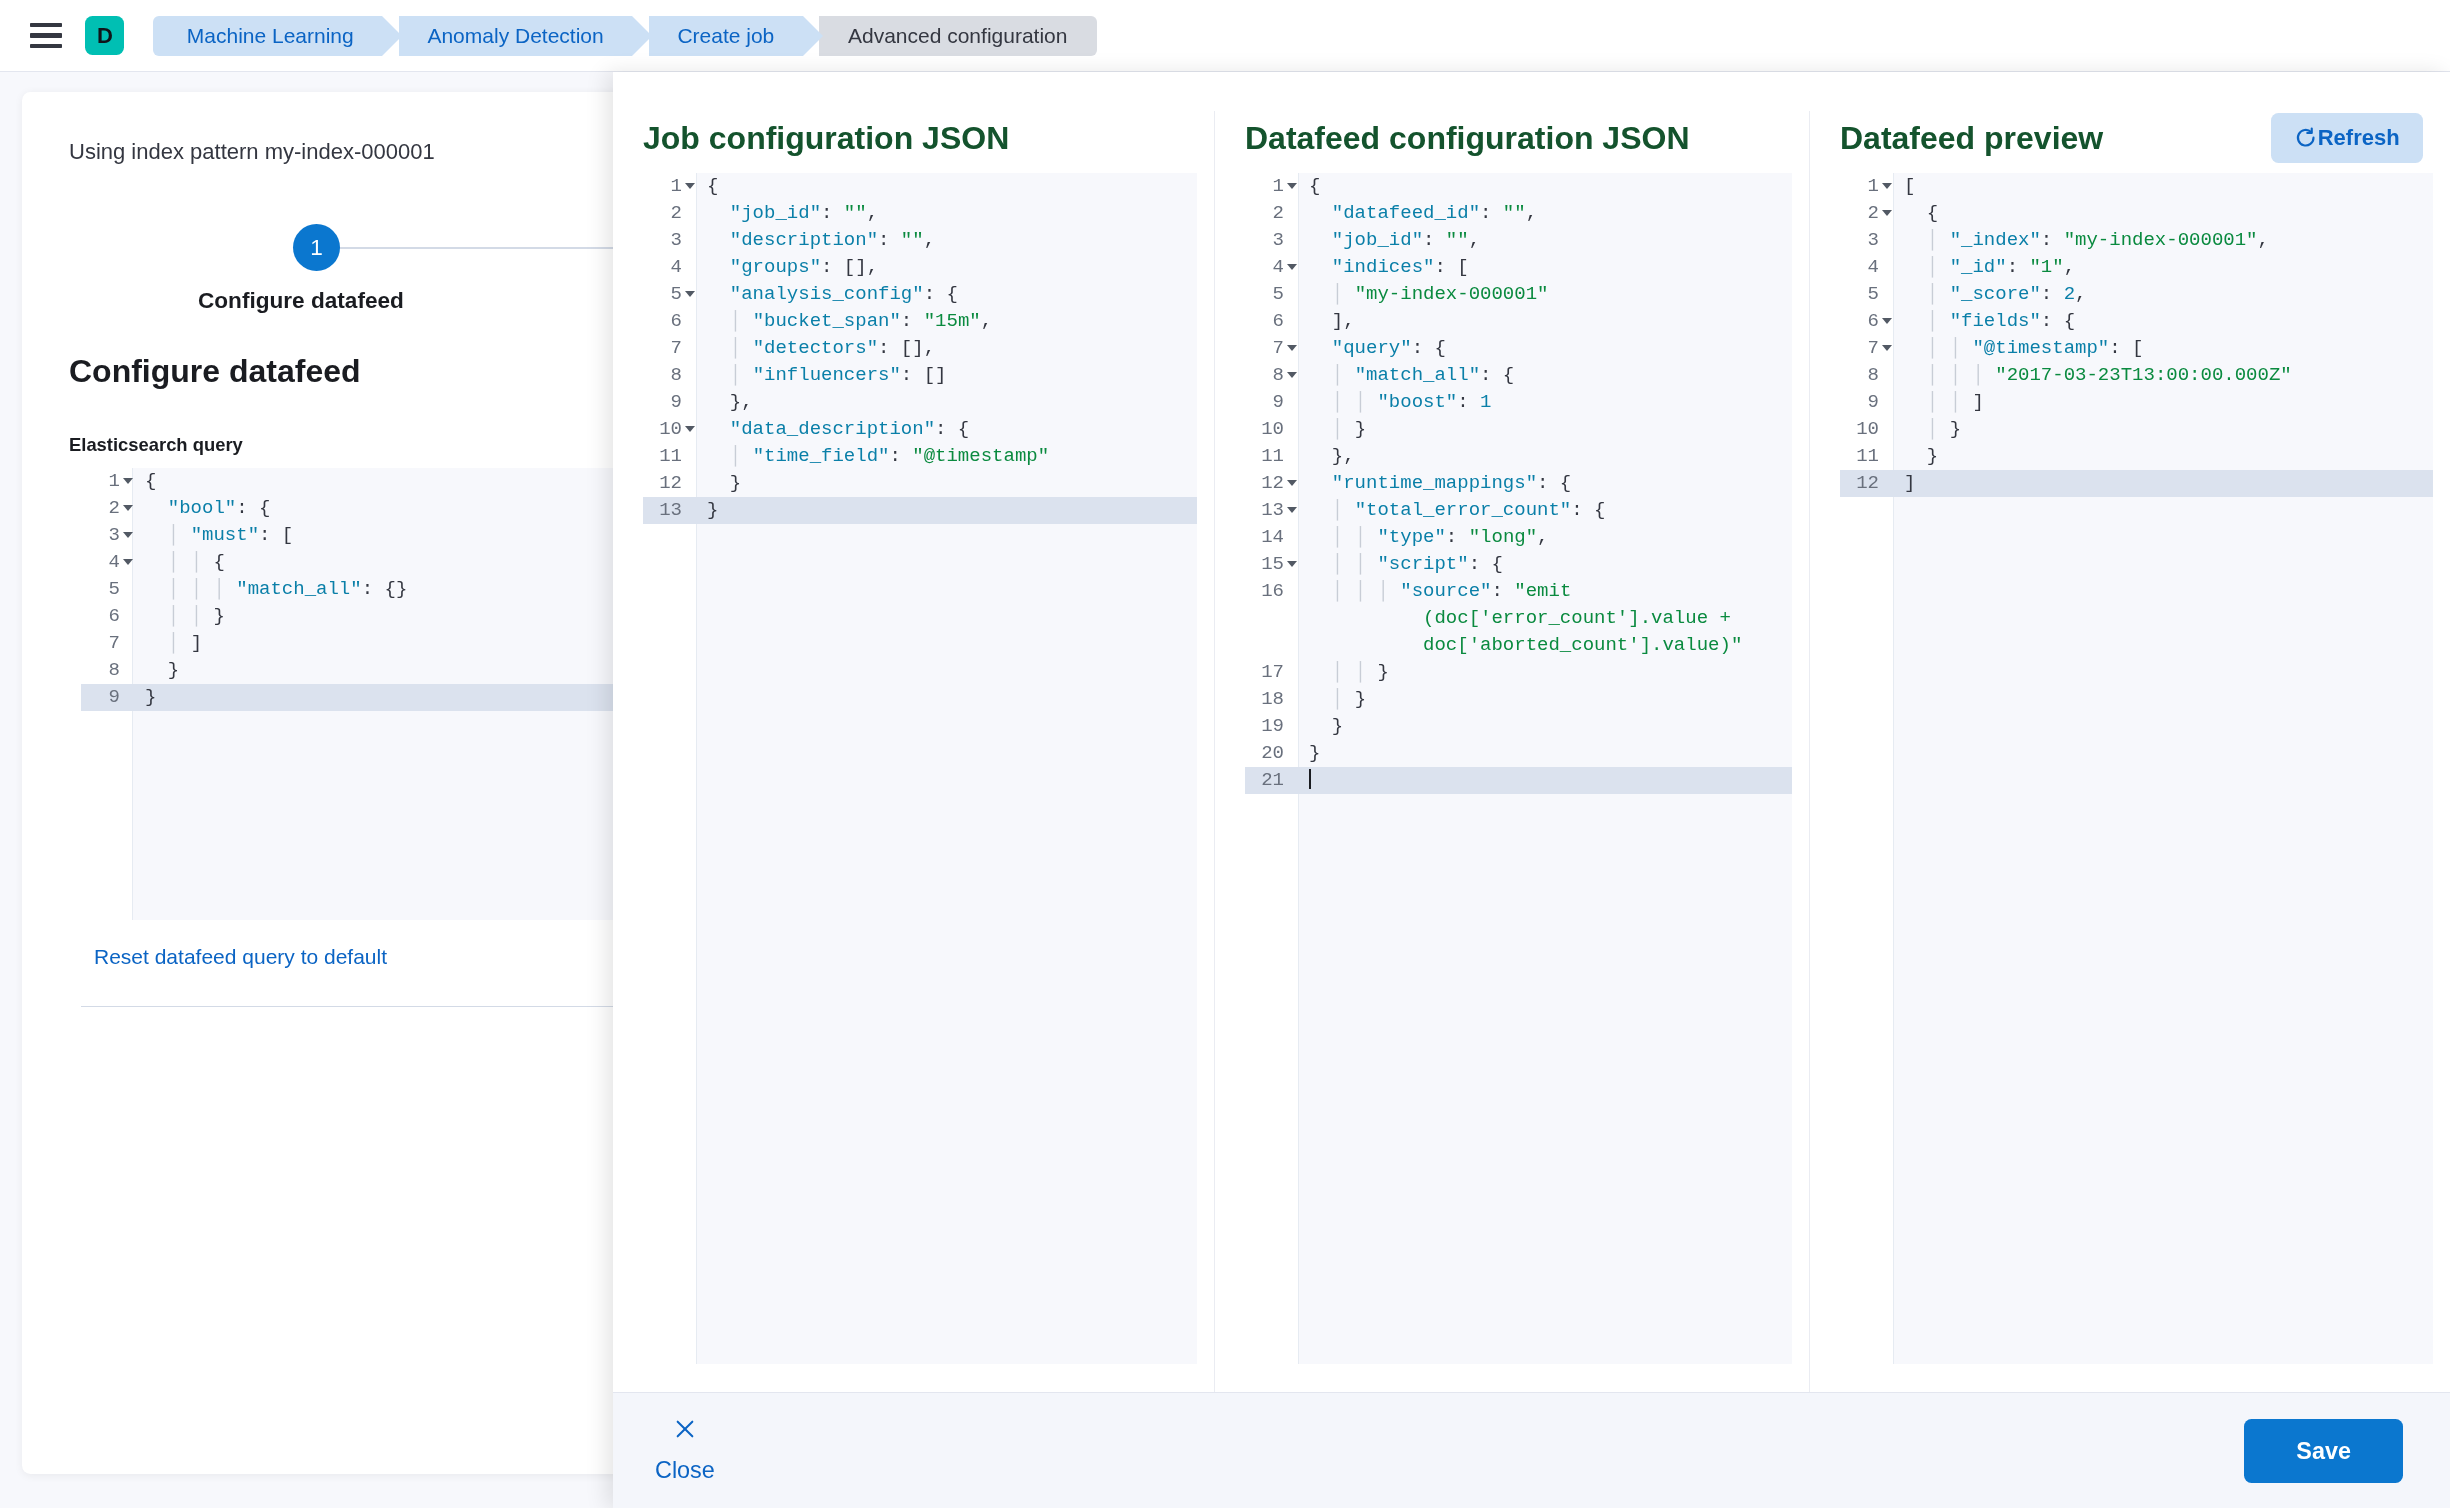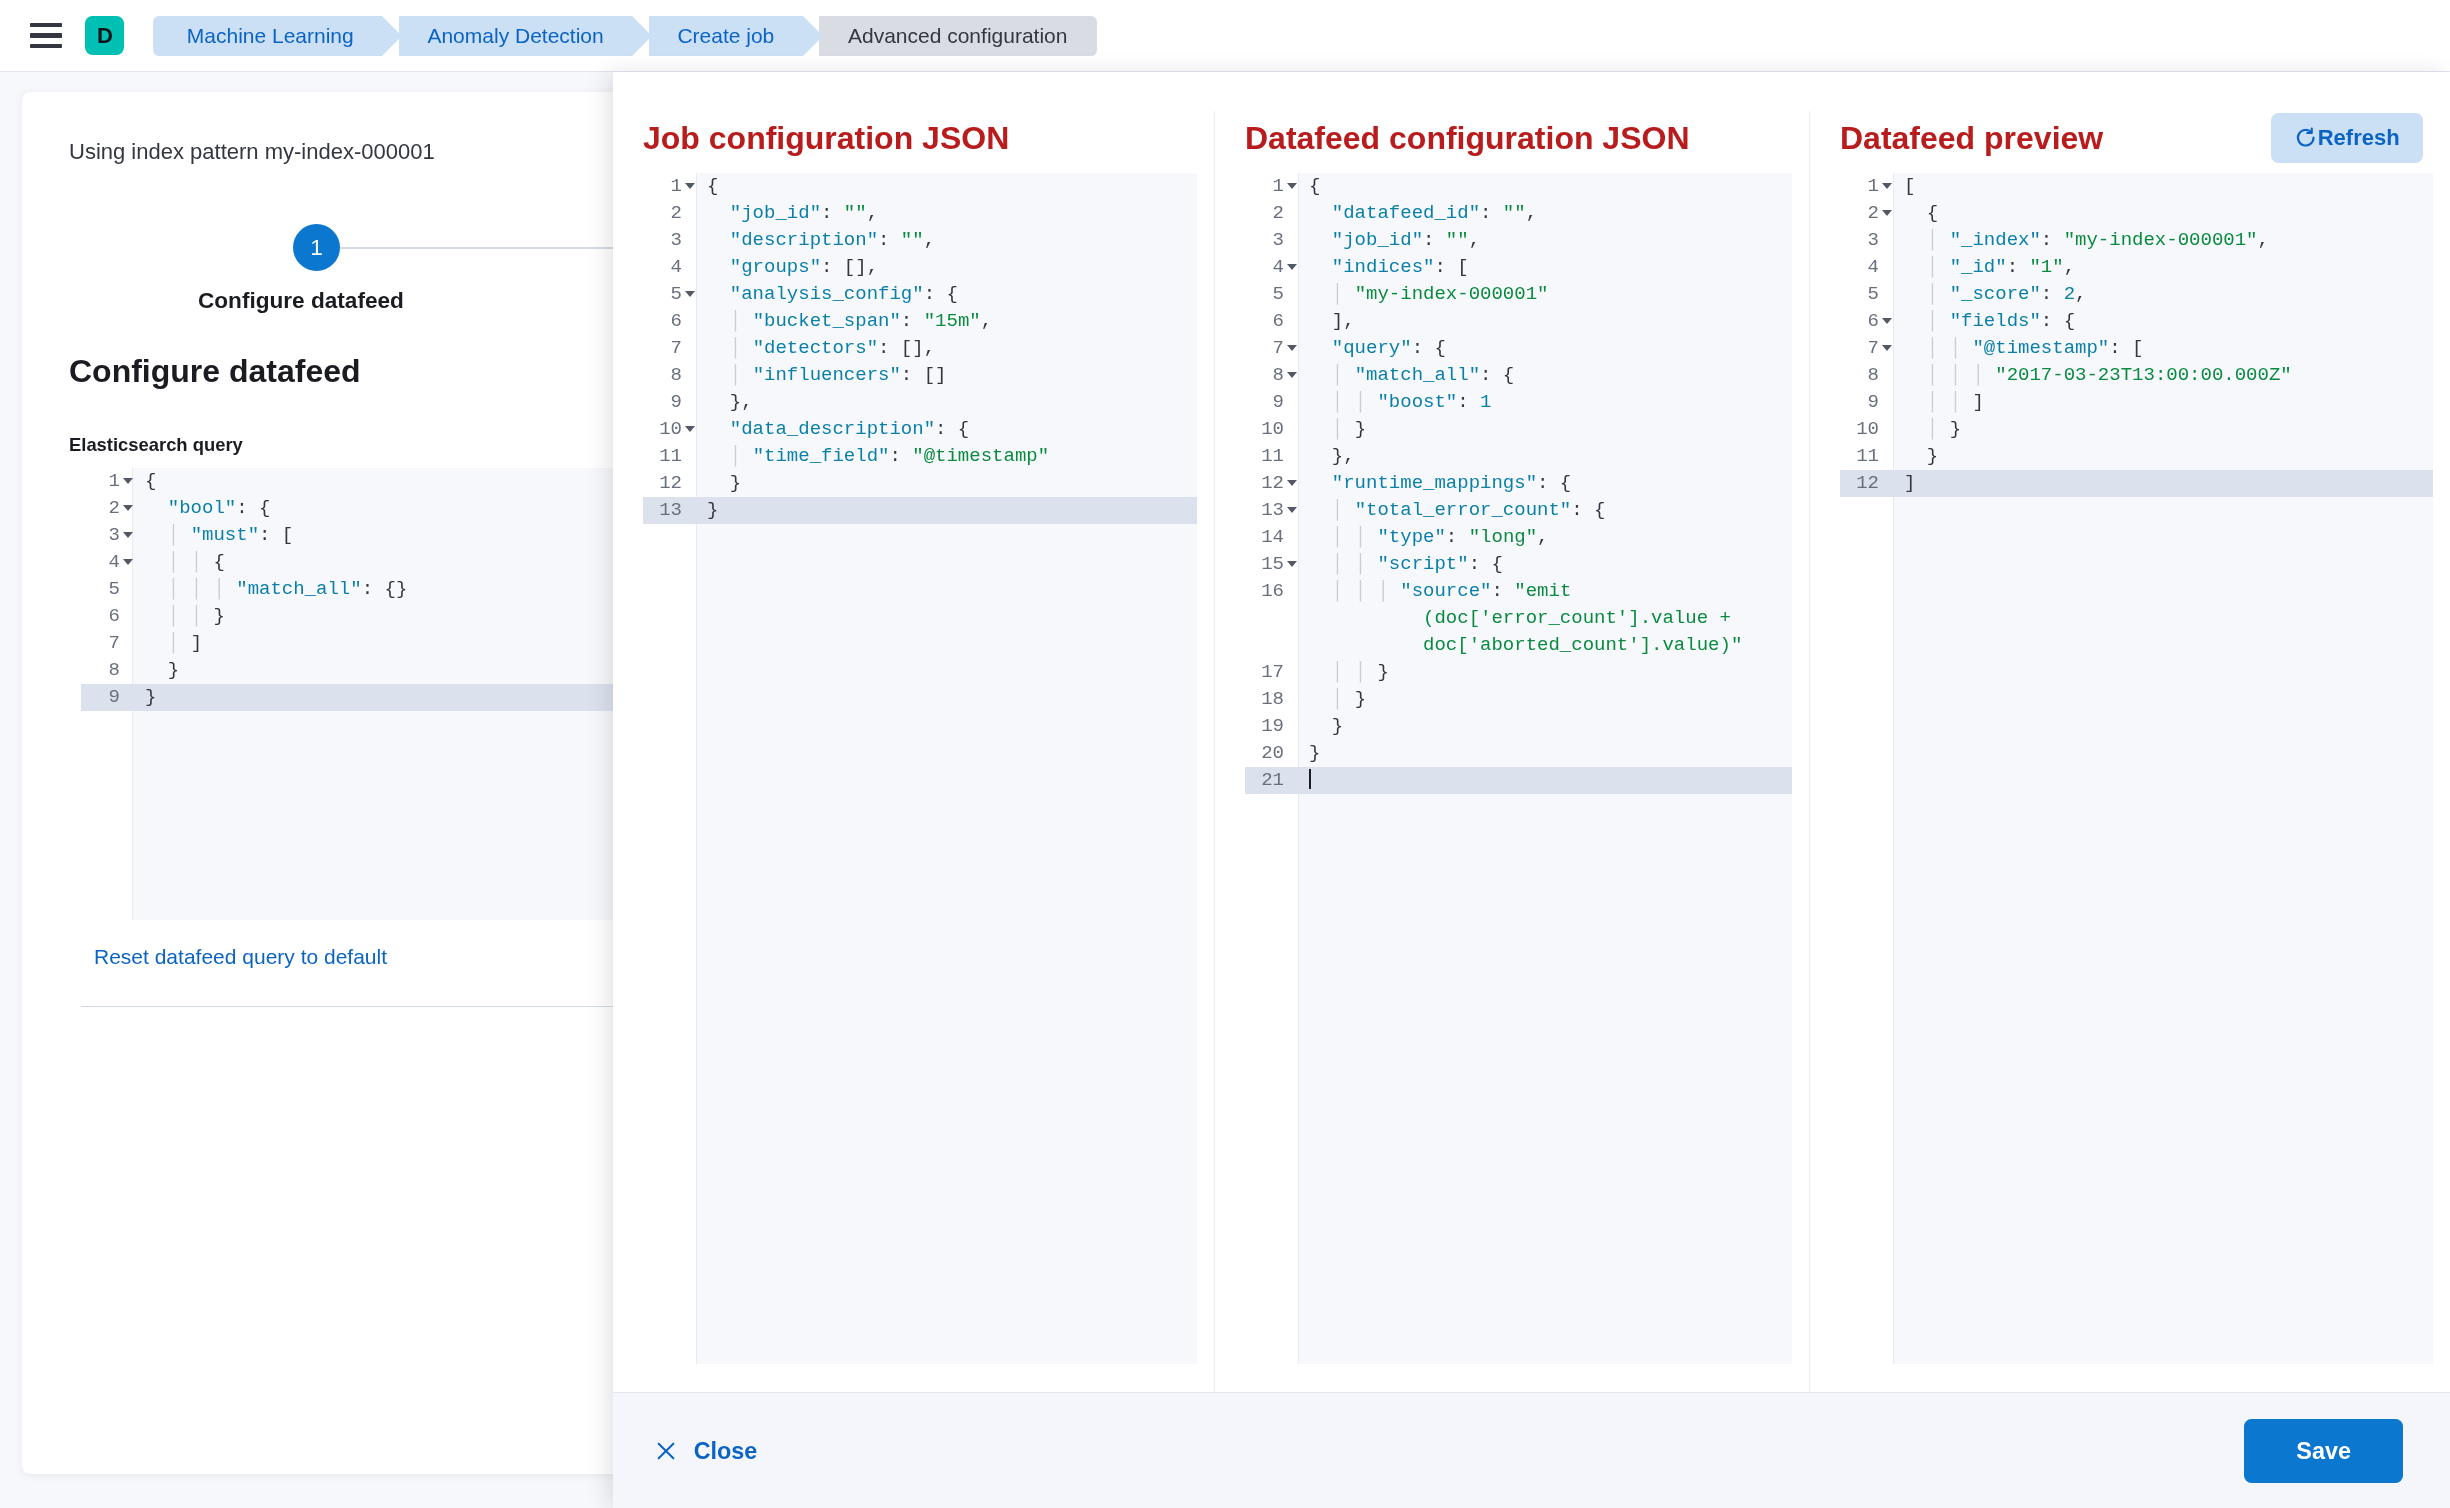--- a/index.html
+++ b/index.html
@@ -124,39 +124,39 @@
     position: absolute; left: 613px; top: 72px;
     width: 1837px; height: 1437px; background: #ffffff;
     box-shadow: -6.7px 0 20px rgba(0,0,0,0.10);
     display: flex; flex-direction: column;
   }
   .flyout-body { position: relative; flex: 1; display: flex; padding: 39px 0 0 0; }
   .col { position: relative; height: 100%; }
   .col + .col { border-left: 0.8px solid #eaecf2; }
   .col-head { display: flex; align-items: center; justify-content: space-between;
     padding: 0 27px 0 30px; height: 54px; }
-  .col-title { font-size: 32px; font-weight: 700; color: #b91c1c; }
+  .col-title { font-size: 32px; font-weight: 700; color: #14532d; }
 
   .refresh-btn {
     background: #cce0f5; color: #0b64c4; border: none; border-radius: 7.5px;
     font-size: 22px; font-weight: 700; padding: 11.7px 23.4px;
     display: flex; align-items: center; gap: 0; cursor: pointer;
     font-family: "Liberation Sans", sans-serif;
   }
   .refresh-icon { width: 23.4px; height: 23.4px; display: block; }
 
   .col-editor { position: absolute; left: 30px; right: 16.7px; top: 62px; bottom: 28.5px; }
 
   .flyout-foot {
     height: 117px; background: #f4f6fb; border-top: 0.8px solid #e3e6ef;
     display: flex; align-items: center; justify-content: space-between;
     padding: 0 47px 0 42px;
   }
   .close-btn { display: flex; align-items: center; gap: 16.7px; color: #0b64c4;
-    font-size: 23.4px; font-weight: 700; cursor: pointer; }
+    font-size: 23.4px; font-weight: 400; cursor: pointer; flex-direction: column; }
   .x-icon { width: 22px; height: 22px; }
   .save-btn {
     background: #0b77cf; color: #fff; border: none; border-radius: 7.5px;
     font-size: 23.4px; font-weight: 700; padding: 18.4px 52px; cursor: pointer;
     font-family: "Liberation Sans", sans-serif;
   }
 </style>
 </head>
 <body>
 

